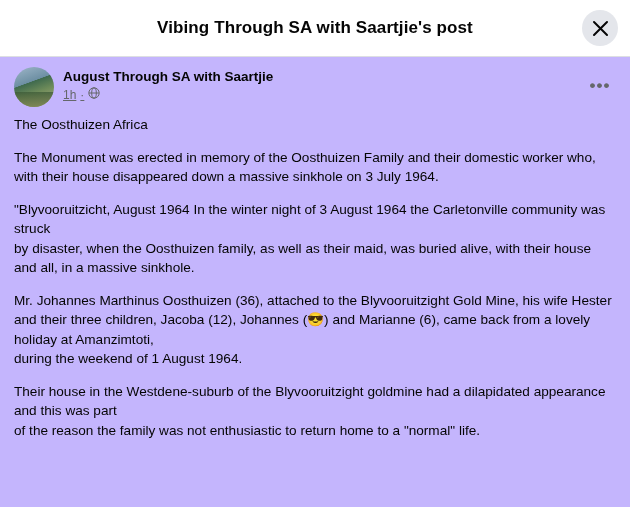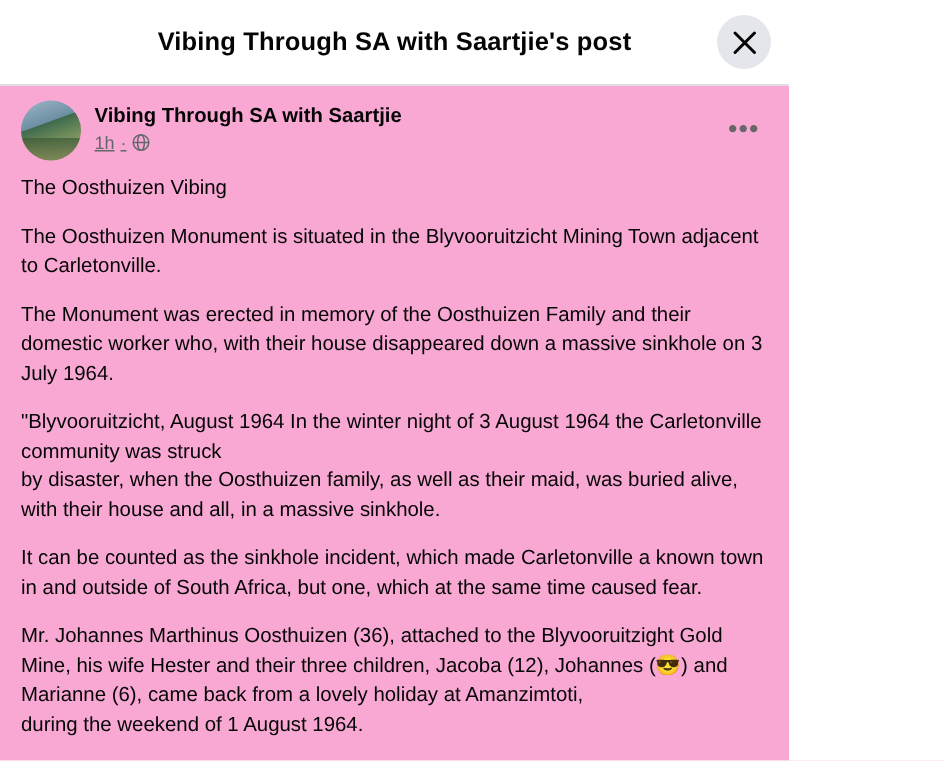--- a/index.html
+++ b/index.html
@@ -9,23 +9,23 @@
   }
   body {
     width: 630px;
     height: 507px;
     font-family: "Liberation Sans", sans-serif;
     color: #050505;
     overflow: hidden;
   }
   .page {
     position: relative;
-    width: 526px;
+    width: 630px;
     height: 507px;
-    background: #f9a8d4;
+    background: #c4b5fd;
     box-sizing: border-box;
     overflow: hidden;
   }
   
   .dialog-header {
     position: relative;
     height: 56px;
     border-bottom: 1px solid #dddfe2;
     display: flex;
     align-items: center;
@@ -94,21 +94,20 @@
     min-width: 0;
   }
   .author-name {
     font-size: 13.5px;
     font-weight: bold;
     color: #050505;
     line-height: 18px;
   }
   .post-subline {
     display: flex;
-    align-items: center;
     font-size: 12px;
     color: #65676b;
     line-height: 16px;
     margin-top: 1px;
     text-decoration: underline;
   }
   .post-time { }
   .dot-sep {
     margin: 0 4px;
     color: #65676b;
@@ -157,41 +156,39 @@
         <path d="M2 2 L15 15 M15 2 L2 15" stroke="#050505" stroke-width="2" stroke-linecap="round" fill="none"></path>
       </svg>
     </button>
   </div>
 
   <div class="post">
 
     <div class="post-header">
       <div class="avatar"></div>
       <div class="post-meta">
-        <div class="author-name">Vibing Through SA with Saartjie</div>
+        <div class="author-name">August Through SA with Saartjie</div>
         <div class="post-subline">
           <span class="post-time">1h</span>
           <span class="dot-sep">·</span>
           <span class="globe-icon">
             <svg width="12" height="12" viewBox="0 0 12 12">
               <circle cx="6" cy="6" r="5.2" fill="none" stroke="#65676b" stroke-width="1"></circle>
               <ellipse cx="6" cy="6" rx="2.3" ry="5.2" fill="none" stroke="#65676b" stroke-width="1"></ellipse>
               <path d="M1 6 H11" stroke="#65676b" stroke-width="1"></path>
             </svg>
           </span>
         </div>
       </div>
       <div class="more-button">•••</div>
     </div>
 
     <div class="post-text">
-      <p>The Oosthuizen Vibing</p>
-      <p>The Oosthuizen Monument is situated in the Blyvooruitzicht Mining Town adjacent to Carletonville.</p>
+      <p>The Oosthuizen Africa</p>
       <p>The Monument was erected in memory of the Oosthuizen Family and their domestic worker who, with their house disappeared down a massive sinkhole on 3 July 1964.</p>
       <p>"Blyvooruitzicht, August 1964 In the winter night of 3 August 1964 the Carletonville community was struck<br>by disaster, when the Oosthuizen family, as well as their maid, was buried alive, with their house and all, in a massive sinkhole.</p>
-      <p>It can be counted as the sinkhole incident, which made Carletonville a known town in and outside of South Africa, but one, which at the same time caused fear.</p>
       <p>Mr. Johannes Marthinus Oosthuizen (36), attached to the Blyvooruitzight Gold Mine, his wife Hester and their three children, Jacoba (12), Johannes (😎) and Marianne (6), came back from a lovely holiday at Amanzimtoti,<br>during the weekend of 1 August 1964.</p>
       <p>Their house in the Westdene-suburb of the Blyvooruitzight goldmine had a dilapidated appearance and this was part<br>of the reason the family was not enthusiastic to return home to a "normal" life.</p>
 
     </div>
 
   </div>
 </div>
 
 </body></html>

